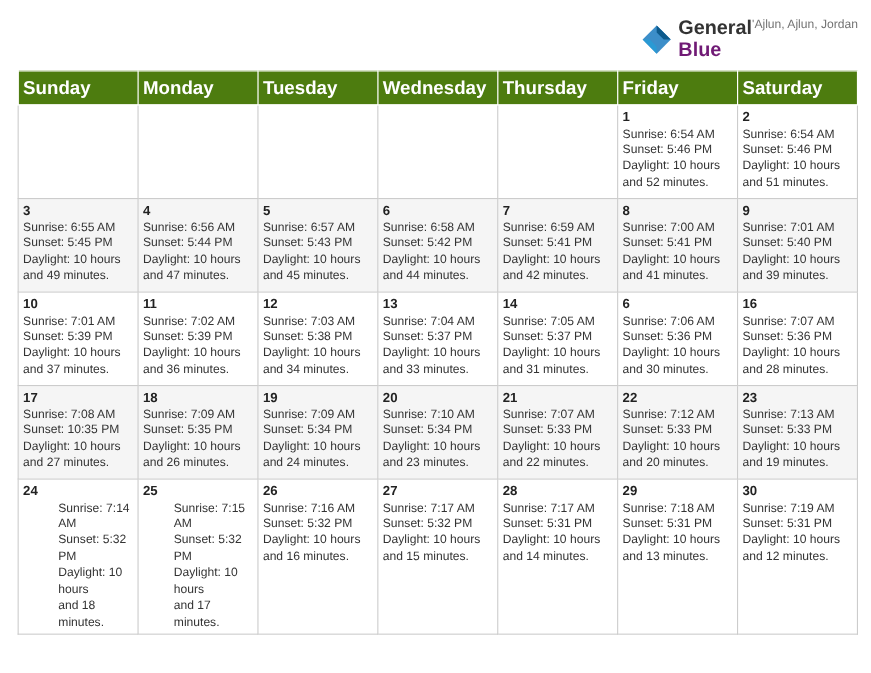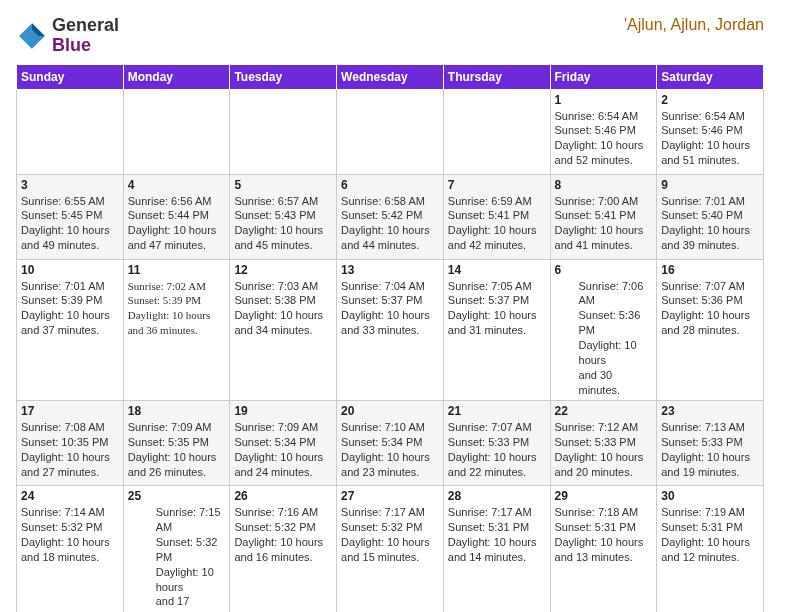--- a/index.html
+++ b/index.html
@@ -6,23 +6,24 @@
     body {
       font-family: Arial, sans-serif;
       background: #fff;
       width: 792px;
       height: 612px;
       overflow: hidden;
     }
     .page {
       width: 792px;
       height: 432px;
-      padding: 16px 28px 10px 16px;
+      padding: 16px 12px 10px 16px;
       display: flex;
       flex-direction: column;
+      align-items: flex-end;
     }
     .header {
       display: flex;
       justify-content: space-between;
       align-items: flex-start;
       margin-bottom: 8px;
     }
     .logo {
       display: flex;
       align-items: center;
@@ -41,33 +42,33 @@
     }
     .title-block {
       text-align: right;
     }
     .cal-title {
       font-size: 32px;
       font-weight: normal;
       color: #222;
     }
     .cal-subtitle {
-      font-size: 16px;
-      color: #a16207;
+      font-size: 11px;
+      color: #737373;
     }
     .calendar {
       flex: 1;
       border-collapse: collapse;
       width: 100%;
       table-layout: fixed;
     }
     .calendar thead tr th {
-      background: #6d28d9;
+      background: #4d7c0f;
       color: #fff;
-      font-size: 12px;
+      font-size: 17px;
       font-weight: bold;
       padding: 5px 4px;
       text-align: left;
       border: 1px solid #fff;
     }
     .calendar tbody tr td {
       border: 1px solid #ccc;
       vertical-align: top;
       padding: 3px 4px;
       font-size: 10px;
@@ -204,21 +205,21 @@
         <tr>
           <td>
             <span class="day-num">10</span>
             <div class="day-info" style="white-space: pre-line;">Sunrise: 7:01 AM
 Sunset: 5:39 PM
 Daylight: 10 hours
 and 37 minutes.</div>
           </td>
           <td>
             <span class="day-num">11</span>
-            <div class="day-info" style="white-space: pre-line; font-family: Liberation Serif, serif;">Sunrise: 7:02 AM
+            <div class="day-info" style="white-space: pre-line;">Sunrise: 7:02 AM
 Sunset: 5:39 PM
 Daylight: 10 hours
 and 36 minutes.</div>
           </td>
           <td>
             <span class="day-num">12</span>
             <div class="day-info" style="white-space: pre-line;">Sunrise: 7:03 AM
 Sunset: 5:38 PM
 Daylight: 10 hours
 and 34 minutes.</div>
@@ -232,21 +233,21 @@
           </td>
           <td>
             <span class="day-num">14</span>
             <div class="day-info" style="white-space: pre-line;">Sunrise: 7:05 AM
 Sunset: 5:37 PM
 Daylight: 10 hours
 and 31 minutes.</div>
           </td>
           <td>
             <span class="day-num">6</span>
-            <div class="day-info" style="white-space: pre-line; margin-left: 24px;">Sunrise: 7:06 AM
+            <div class="day-info" style="white-space: pre-line;">Sunrise: 7:06 AM
 Sunset: 5:36 PM
 Daylight: 10 hours
 and 30 minutes.</div>
           </td>
           <td>
             <span class="day-num">16</span>
             <div class="day-info" style="white-space: pre-line;">Sunrise: 7:07 AM
 Sunset: 5:36 PM
 Daylight: 10 hours
 and 28 minutes.</div>
@@ -299,21 +300,21 @@
             <span class="day-num">23</span>
             <div class="day-info" style="white-space: pre-line;">Sunrise: 7:13 AM
 Sunset: 5:33 PM
 Daylight: 10 hours
 and 19 minutes.</div>
           </td>
         </tr>
         <tr>
           <td>
             <span class="day-num">24</span>
-            <div class="day-info" style="white-space: pre-line;">Sunrise: 7:14 AM
+            <div class="day-info" style="white-space: pre-line; margin-left: 32px;">Sunrise: 7:14 AM
 Sunset: 5:32 PM
 Daylight: 10 hours
 and 18 minutes.</div>
           </td>
           <td>
             <span class="day-num">25</span>
             <div class="day-info" style="white-space: pre-line; margin-left: 28px;">Sunrise: 7:15 AM
 Sunset: 5:32 PM
 Daylight: 10 hours
 and 17 minutes.</div>

